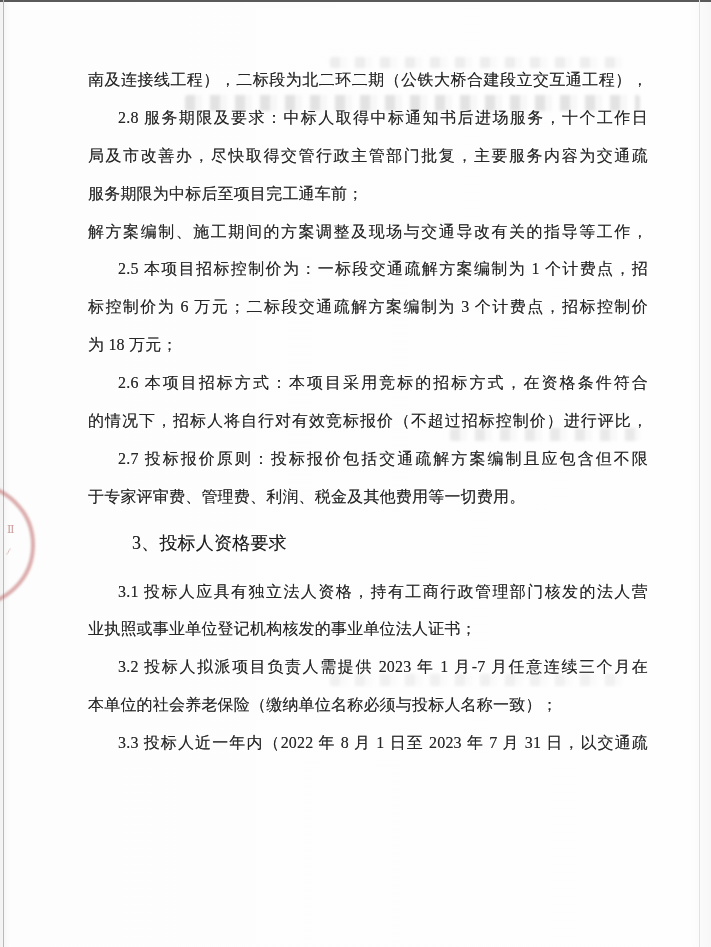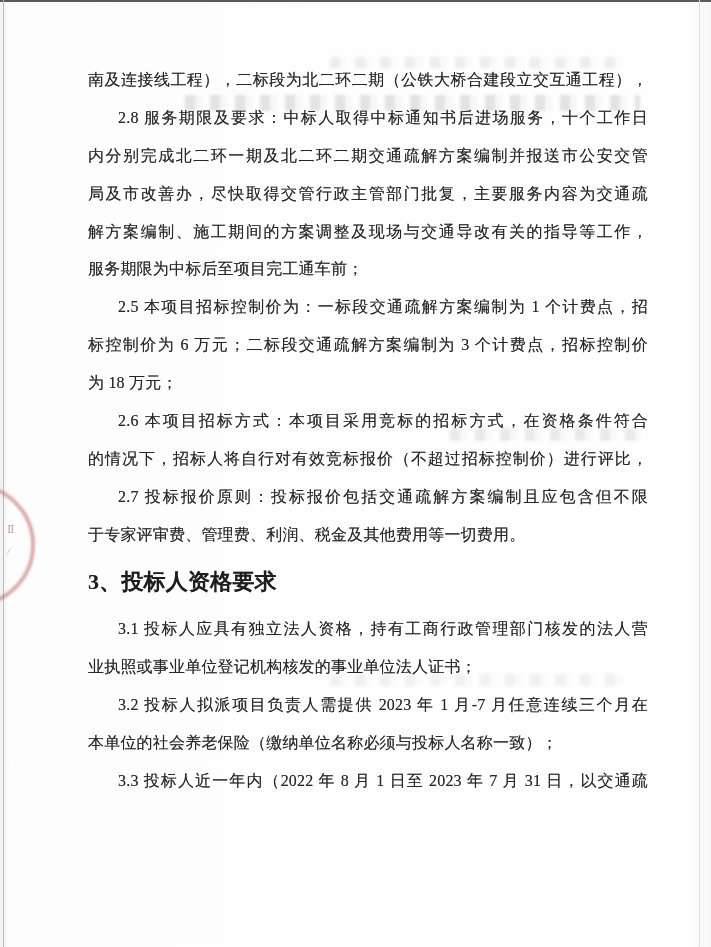--- a/index.html
+++ b/index.html
@@ -23,22 +23,22 @@
     font-size:16px;color:#272727;
     text-shadow:0 0 0.5px rgba(45,45,45,.55);
   }
   .line{
     line-height:37.9px;height:37.9px;white-space:nowrap;overflow:visible;
     letter-spacing:.2px;
   }
   .line.fill{text-align:justify;text-align-last:justify;white-space:normal;}
   .line.indent{text-indent:30px;}
   .line.heading{
-    font-weight:bold;font-size:22px;color:#1e1e1e;
-    margin-top:9px;margin-bottom:10px;
+    font-weight:normal;font-size:18px;color:#1e1e1e;
+    margin-top:9px;margin-bottom:10px;margin-left:44px;
   }
   
   .stamp-arc{
     position:absolute;left:-89px;top:483px;width:116px;height:116px;
     border:4px solid rgba(187,92,92,.5);border-radius:50%;
     filter:blur(1.3px);
   }
   .stamp-frag{
     position:absolute;color:rgba(165,70,70,.55);
     font-size:11px;line-height:11px;filter:blur(.6px);
@@ -74,24 +74,23 @@
   <div class="bleed b"></div>
   <div class="bleed d"></div>
 
   <div class="stamp-arc"></div>
   <div class="stamp-frag f1">Ⅱ</div>
   <div class="stamp-frag f2">/</div>
 
   <div class="textblock" id="textblock">
       <div class="line fill">南及连接线工程），二标段为北二环二期（公铁大桥合建段立交互通工程），</div>
       <div class="line indent fill">2.8 服务期限及要求：中标人取得中标通知书后进场服务，十个工作日</div>
-      <div class="line fill">内分别完成北二环一期及北二环二期交通疏解方案编制并报送市公安交管</div>
       <div class="line fill">局及市改善办，尽快取得交管行政主管部门批复，主要服务内容为交通疏</div>
+      <div class="line">服务期限为中标后至项目完工通车前；</div>
       <div class="line fill">解方案编制、施工期间的方案调整及现场与交通导改有关的指导等工作，</div>
-      <div class="line">服务期限为中标后至项目完工通车前；</div>
       <div class="line indent fill">2.5 本项目招标控制价为：一标段交通疏解方案编制为 1 个计费点，招</div>
       <div class="line fill">标控制价为 6 万元；二标段交通疏解方案编制为 3 个计费点，招标控制价</div>
       <div class="line">为 18 万元；</div>
       <div class="line indent fill">2.6 本项目招标方式：本项目采用竞标的招标方式，在资格条件符合</div>
       <div class="line fill">的情况下，招标人将自行对有效竞标报价（不超过招标控制价）进行评比，</div>
       <div class="line indent fill">2.7 投标报价原则：投标报价包括交通疏解方案编制且应包含但不限</div>
       <div class="line">于专家评审费、管理费、利润、税金及其他费用等一切费用。</div>
       <div class="line heading">3、投标人资格要求</div>
       <div class="line indent fill">3.1 投标人应具有独立法人资格，持有工商行政管理部门核发的法人营</div>
       <div class="line">业执照或事业单位登记机构核发的事业单位法人证书；</div>

